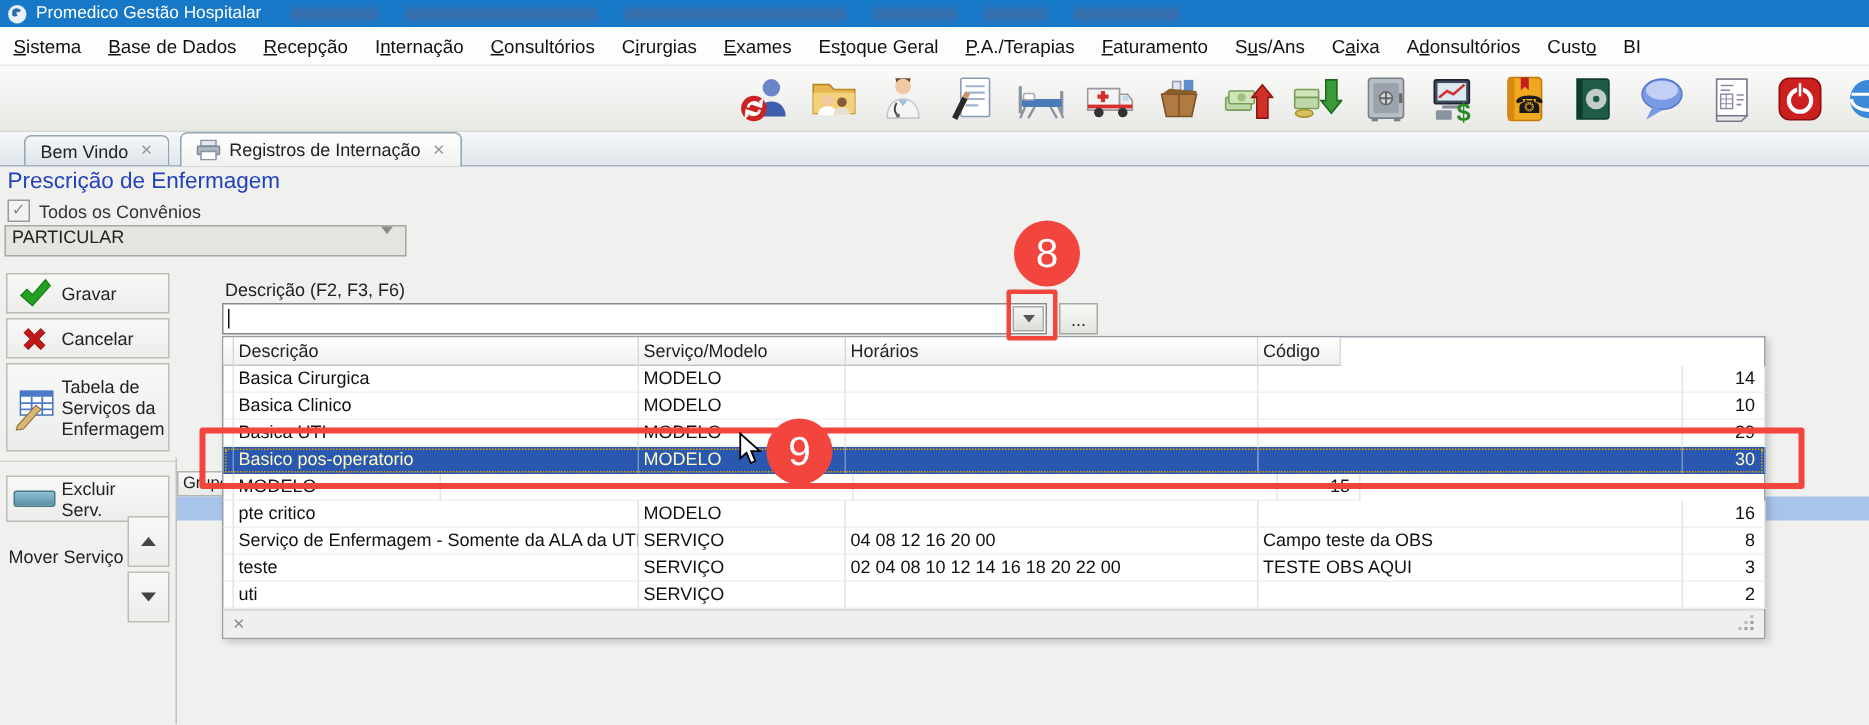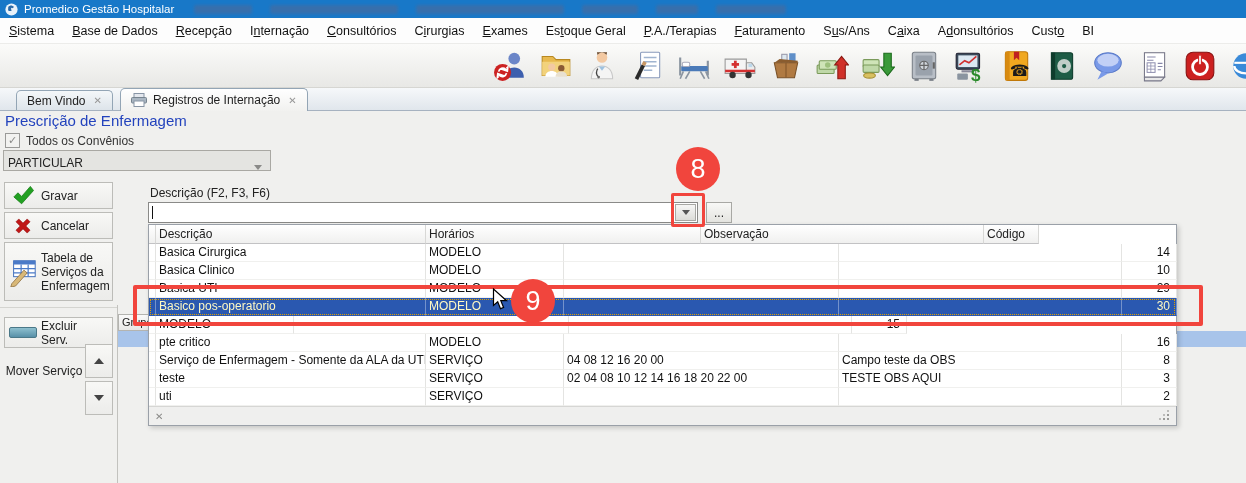--- a/index.html
+++ b/index.html
@@ -33,21 +33,21 @@
   .tab.active{height:22px;background:linear-gradient(#ffffff,#f1f1ef);margin-bottom:-1px;}
   .tab-close{color:#979797;font-size:10px;font-weight:bold;margin-left:2px;}
   .tab-icon svg{display:block}
   
   .page-title{position:absolute;top:112px;left:5px;font-size:15px;color:var(--title_text,#2343bd);z-index:3;}
   .chk-row{position:absolute;top:133px;left:5px;display:flex;align-items:center;gap:6px;z-index:3;}
   .chk{width:13px;height:13px;background:#f2f2f0;border:1px solid #9a9a98;display:flex;align-items:center;justify-content:center;
        font-size:11px;color:#8a8a88;line-height:1;}
   .chk-label{font-size:12px;color:#333;}
   .combo{position:absolute;top:150px;left:3px;width:268px;height:21px;box-sizing:border-box;border:1px solid #a9a8a3;
-         background:#e4e4e1;display:flex;align-items:flex-end;z-index:3;}
+         background:#e4e4e1;display:flex;align-items:flex-start;z-index:3;}
   .combo-value{flex:1;font-size:12px;color:#222;padding-left:4px;}
   .tri-down{width:0;height:0;border-left:4px solid transparent;border-right:4px solid transparent;border-top:5px solid #8a8a88;margin-right:8px;}
   
   .sbtn{position:absolute;left:4px;width:109px;box-sizing:border-box;background:linear-gradient(#f8f8f6,#ececea);
         border:1px solid #bcbcb8;display:flex;align-items:center;font-size:12px;color:#222;z-index:3;cursor:default;}
   .sbtn .icn{flex:0 0 36px;display:flex;align-items:center;justify-content:center;}
   .sbtn .lbl{flex:1;text-align:left;padding-right:6px;}
   #btn-gravar{top:182px;height:27px;}
   #btn-cancelar{top:212px;height:27px;}
   #btn-tabela{top:242px;height:59px;}
@@ -383,22 +383,22 @@
   <button class="dd-btn">
     <span class="tri-down"></span>
   </button>
 </div>
 <button class="more-btn">...</button>
 
 <div class="popup">
   <div class="grid-header" id="grid-header">
       <div class="ghcell" style="width: 6px;"></div>
       <div class="ghcell" style="width: 270px;">Descrição</div>
+      <div class="ghcell" style="width: 138px;">Serviço/Modelo</div>
       <div class="ghcell" style="width: 275px;">Horários</div>
-      <div class="ghcell" style="width: 283px;">Observação</div>
       <div class="ghcell" style="width: 55px;">Código</div>
     </div>
   <div class="grid-body" id="grid-body">
       <div class="grow">
         <div class="gcell" style="width: 6px;"></div>
         <div class="gcell" style="width: 270px;">Basica Cirurgica</div>
         <div class="gcell" style="width: 138px;">MODELO</div>
         <div class="gcell" style="width: 275px;"></div>
         <div class="gcell" style="width: 283px;"></div>
         <div class="gcell num" style="width: 55px;">14</div>

